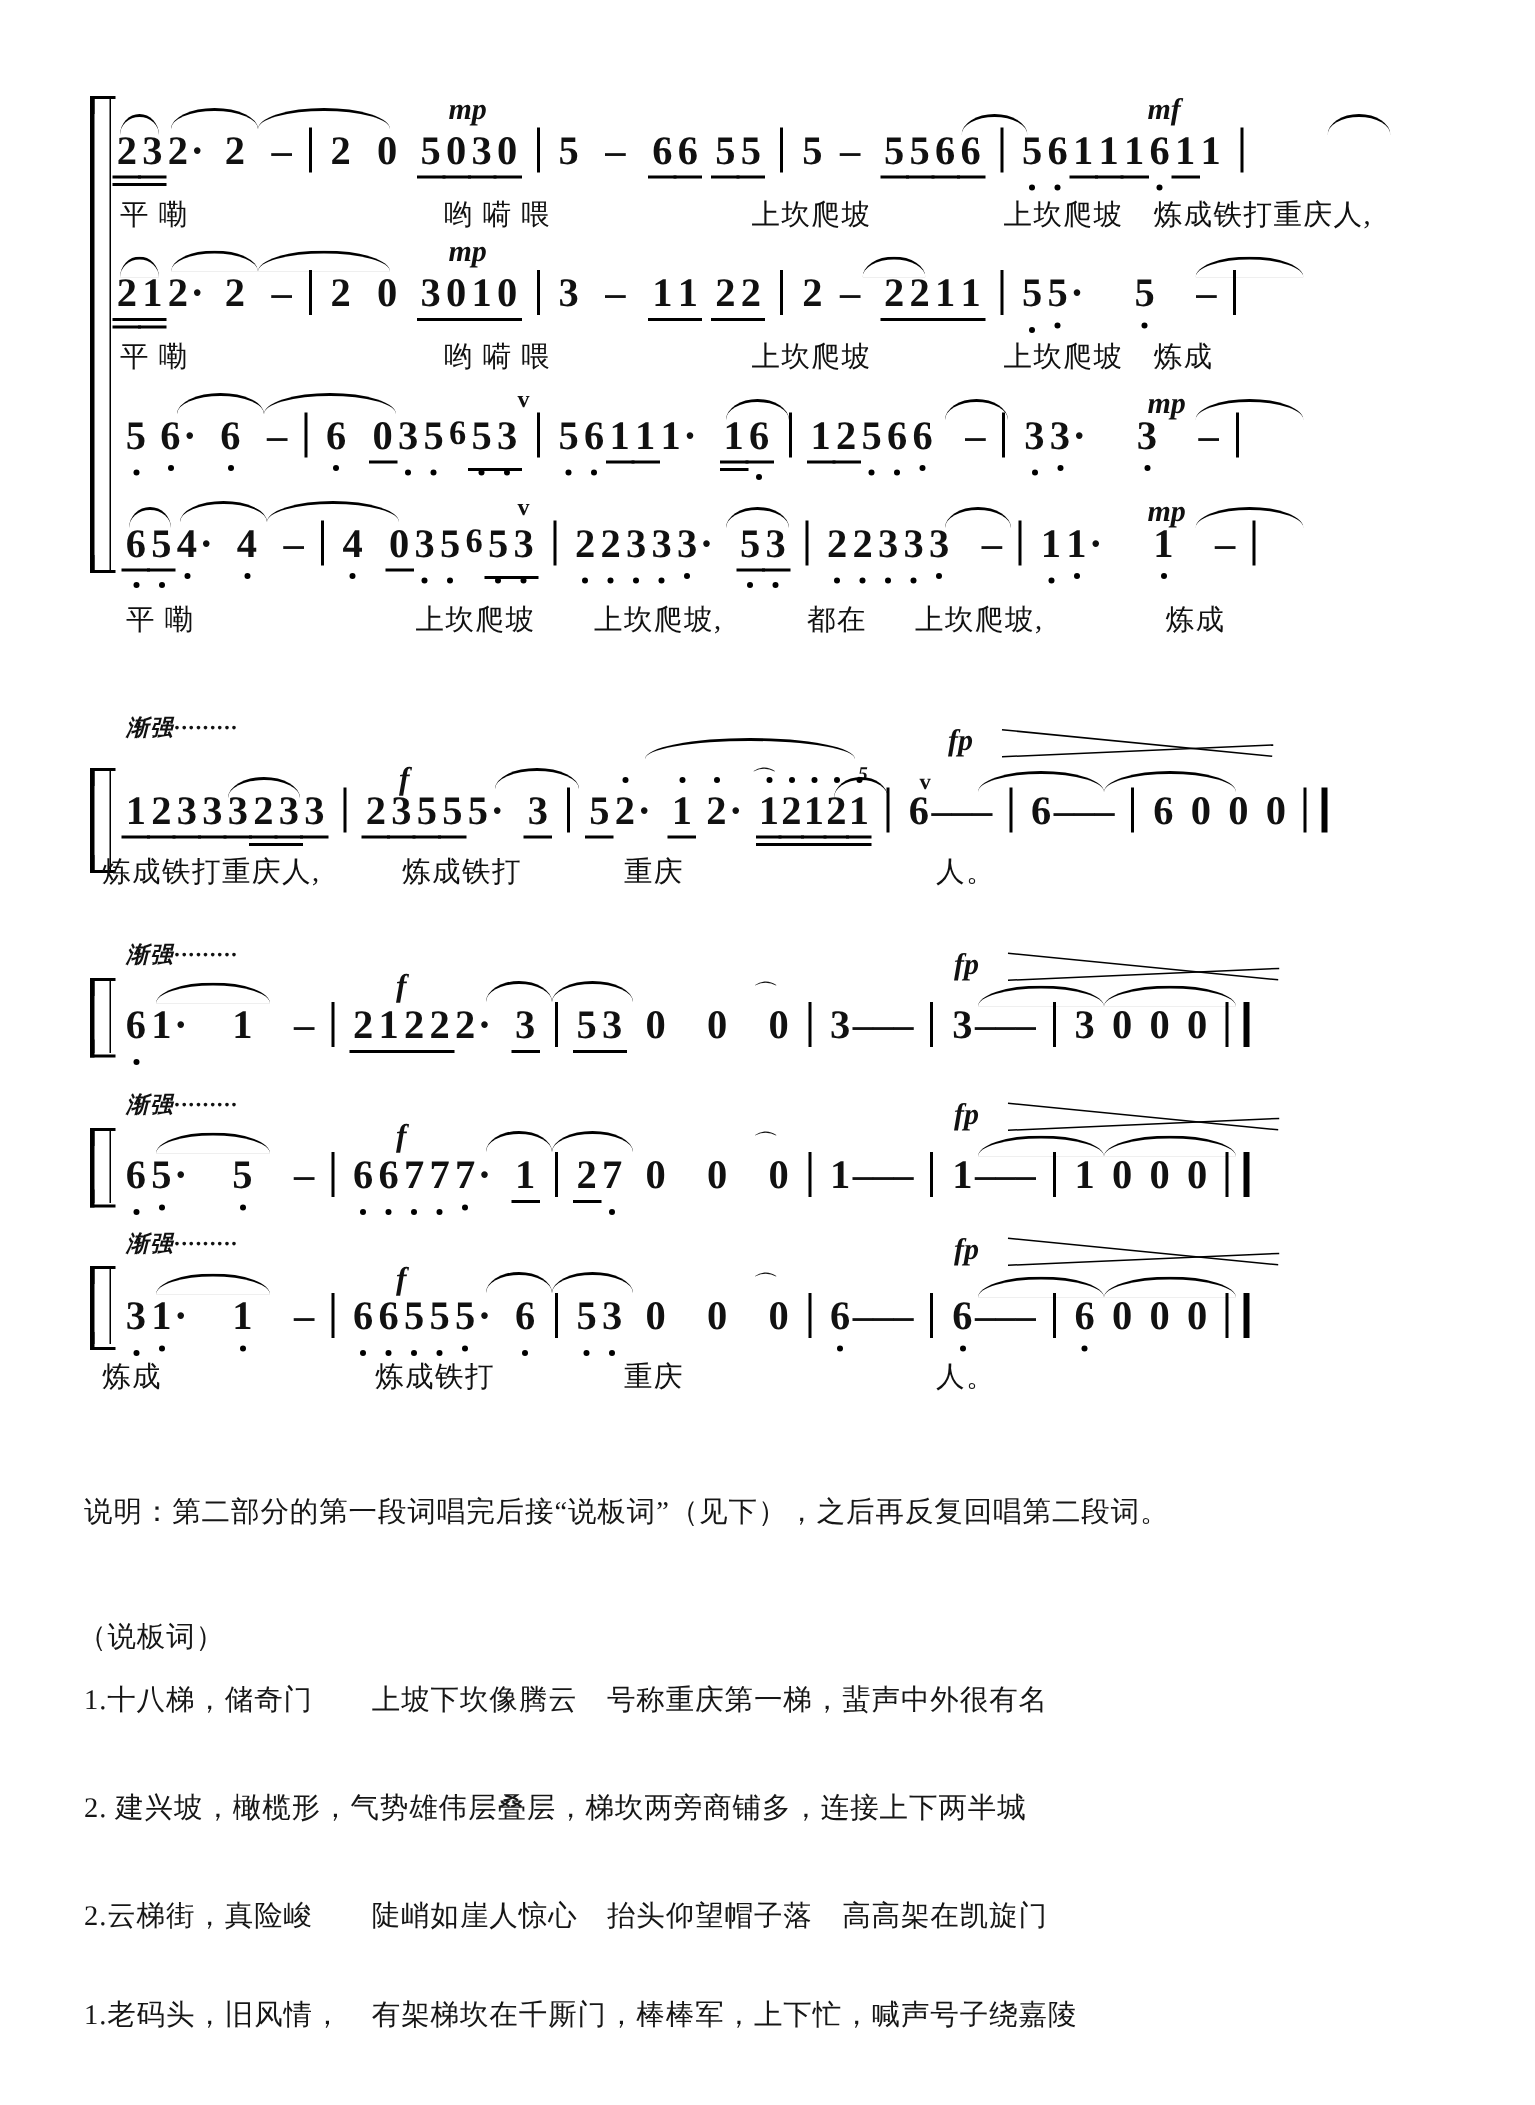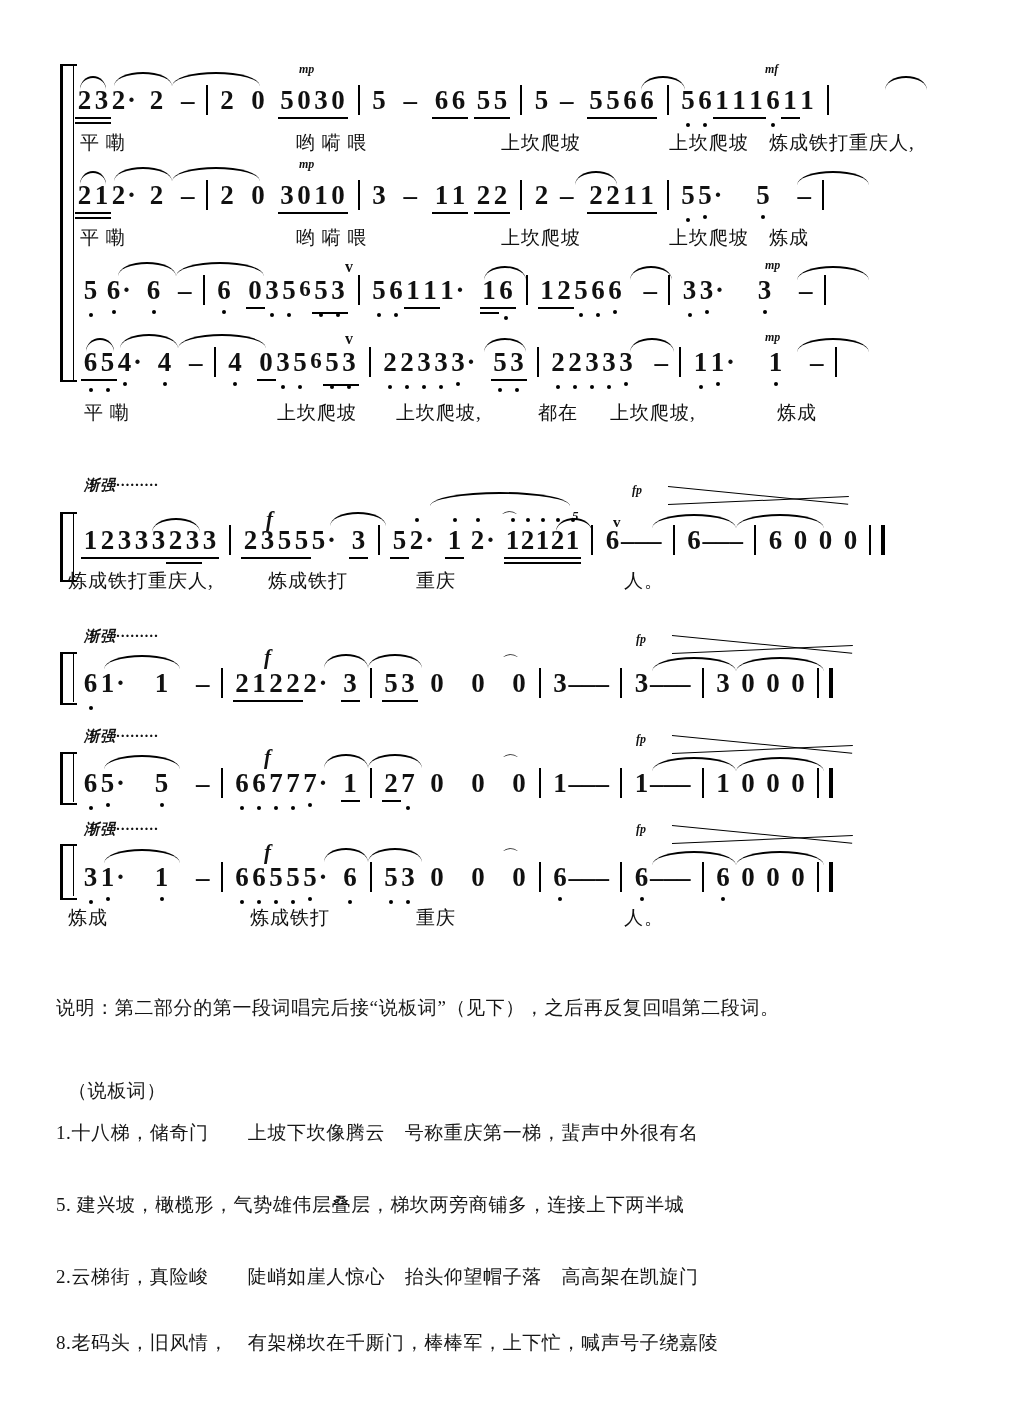--- a/index.html
+++ b/index.html
@@ -40,21 +40,21 @@
   .dash{display:inline-block;font-size:27px;font-weight:bold;}
   .bar{display:inline-block;width:2px;height:30px;background:#000;vertical-align:-6px;margin:0 7px;}
   .dbar{display:inline-block;width:10px;height:30px;vertical-align:-6px;margin-left:6px;
         border-left:2px solid #000;border-right:4px solid #000;}
   .sp{display:inline-block;}
 
   
   .slur{position:absolute;border-top:2px solid #000;border-radius:50%/100% 100% 0 0;height:12px;}
 
   
-  .dyn{position:absolute;font-family:"Liberation Serif", serif;font-style:italic;font-weight:bold;font-size:12px;}
+  .dyn{position:absolute;font-family:"Liberation Serif", serif;font-style:italic;font-weight:bold;font-size:20px;}
   .mark{position:absolute;font-size:16px;font-weight:bold;}
   .cresc{position:absolute;font-family:"Liberation Serif",serif;font-style:italic;font-size:15px;font-weight:bold;letter-spacing:1px;}
   .hairpin{position:absolute;}
   .hairpin i{display:block;position:absolute;height:0;border-top:1.6px solid #000;transform-origin:left center;}
   .tuplet{position:absolute;font-size:13px;font-style:italic;font-weight:bold;}
   .fermata{position:absolute;font-size:17px;}
   .vbreath{position:absolute;font-size:15px;font-weight:bold;}
 
   
   .lyr{position:absolute;font-family:"Liberation Serif", serif;font-size:19px;white-space:nowrap;letter-spacing:1px;}
@@ -339,18 +339,18 @@
     <div class="lyr" style="left:68px;top:905px;">炼成</div>
     <div class="lyr" style="left:250px;top:905px;">炼成铁打</div>
     <div class="lyr" style="left:416px;top:905px;">重庆</div>
     <div class="lyr" style="left:624px;top:905px;">人。</div>
   </div>
 
 </div>
 
 <div class="prose" style="left:56px;top:995px;">说明：第二部分的第一段词唱完后接“说板词”（见下），之后再反复回唱第二段词。</div>
 
-<div class="prose" style="left:68px;top:1078px;">（说板词）</div>
+<div class="prose" style="left:52px;top:1078px;">（说板词）</div>
 
 <div class="prose" style="left:56px;top:1120px;">1.十八梯，储奇门　　上坡下坎像腾云　号称重庆第一梯，蜚声中外很有名</div>
-<div class="prose" style="left:56px;top:1192px;">5. 建兴坡，橄榄形，气势雄伟层叠层，梯坎两旁商铺多，连接上下两半城</div>
+<div class="prose" style="left:56px;top:1192px;">2. 建兴坡，橄榄形，气势雄伟层叠层，梯坎两旁商铺多，连接上下两半城</div>
 <div class="prose" style="left:56px;top:1264px;">2.云梯街，真险峻　　陡峭如崖人惊心　抬头仰望帽子落　高高架在凯旋门</div>
-<div class="prose" style="left:56px;top:1330px;">8.老码头，旧风情，　有架梯坎在千厮门，棒棒军，上下忙，喊声号子绕嘉陵</div>
+<div class="prose" style="left:56px;top:1330px;">1.老码头，旧风情，　有架梯坎在千厮门，棒棒军，上下忙，喊声号子绕嘉陵</div>
 
 </body></html>

